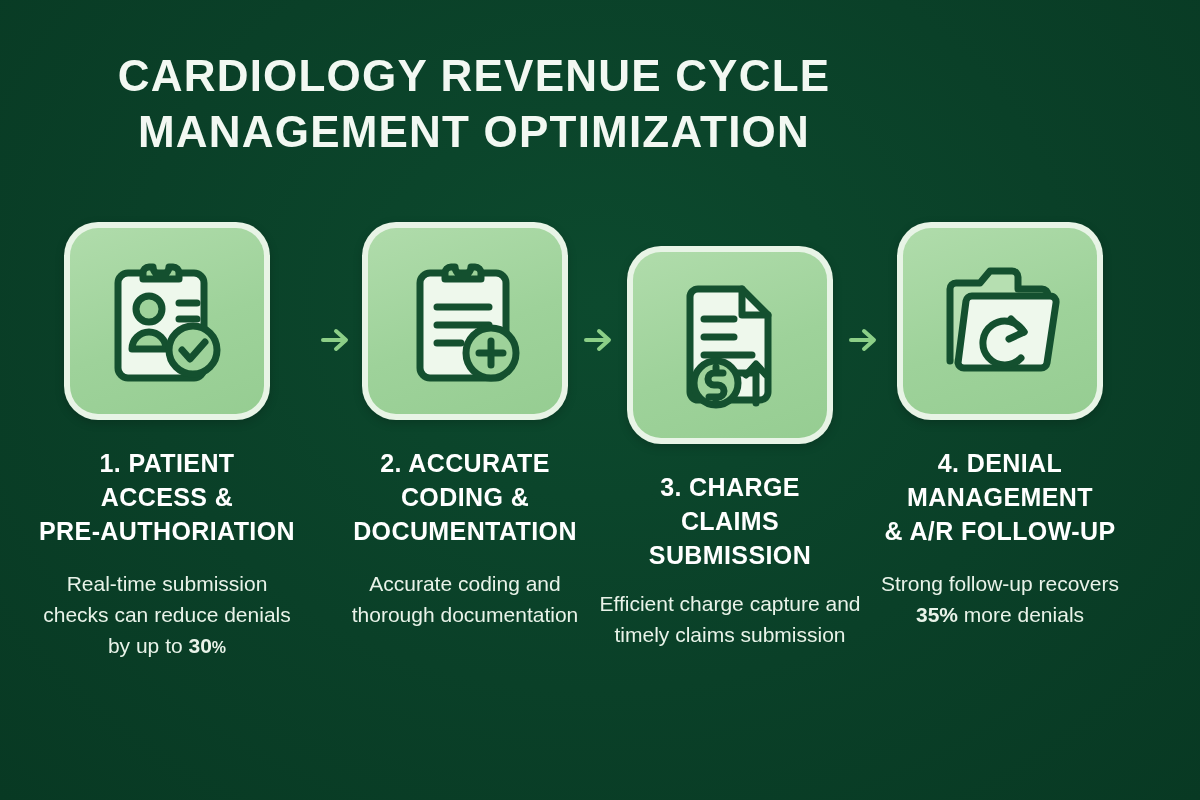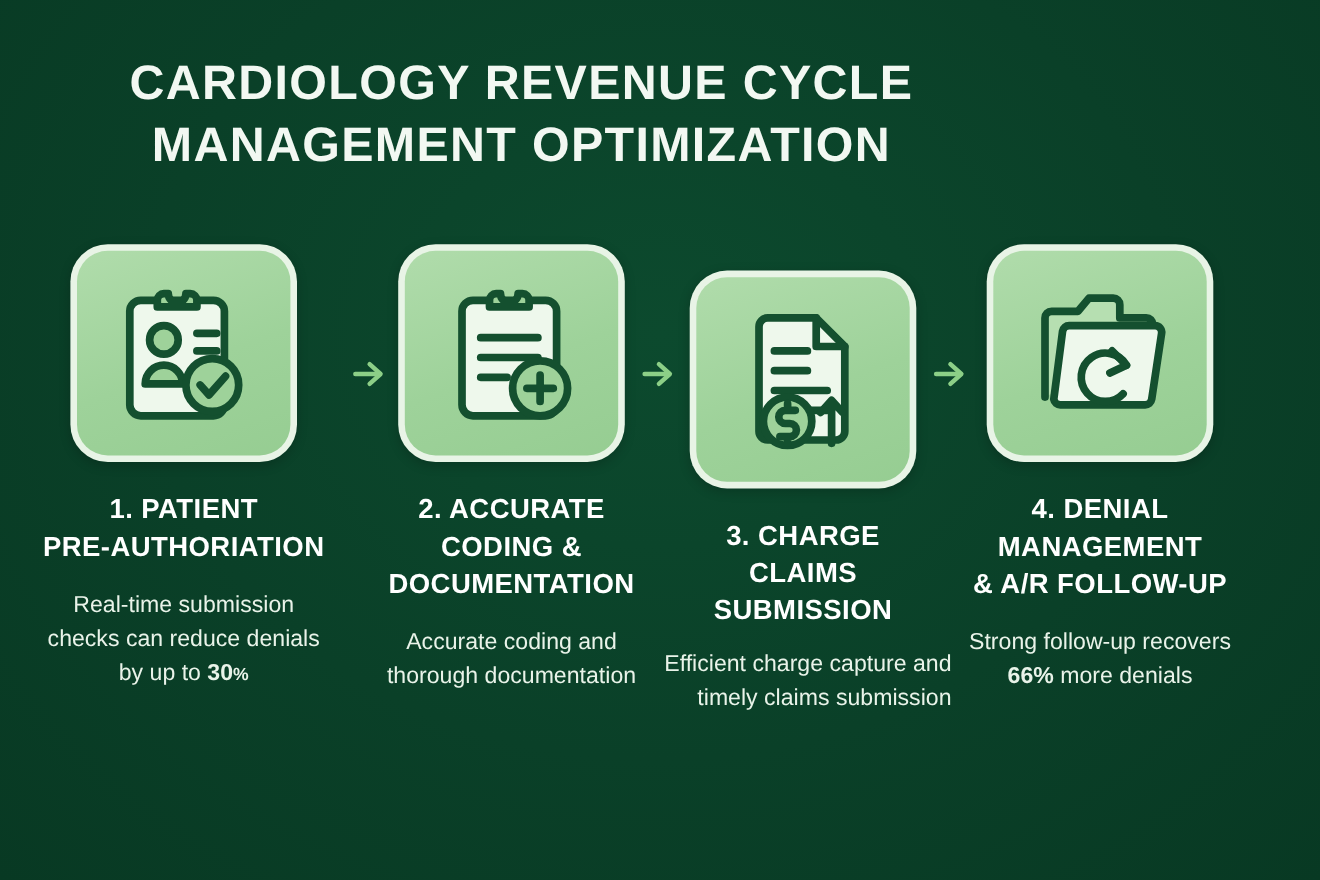--- a/index.html
+++ b/index.html
@@ -100,21 +100,21 @@
     line-height: 34px;
     letter-spacing: 0.4px;
     text-transform: uppercase;
   }
   .step-desc {
     margin-top: 20px;
     color: #e9f3e9;
     font-size: 21px;
     line-height: 31px;
   }
-  .step-3 .step-desc { margin-top: 16px; text-align: right; }
+  .step-3 .step-desc { margin-top: 16px; }
   .step-desc b { font-weight: bold; }
   .step-desc .pct-small { font-size: 16px; font-weight: bold; }
 </style>
 </head>
 <body>
 
 <div id="infographic">
 
   <div class="title-block">
     <div class="title-line">CARDIOLOGY REVENUE CYCLE</div>
@@ -136,20 +136,21 @@
                 <path d="M74 48 h18 M74 64 h18"></path>
                 <circle cx="88" cy="95" r="24" fill="#9ed29a"></circle>
                 <path d="M77 95 l8 9 l15 -17"></path>
               </g>
             </svg>
           </span>
         </div>
       </div>
       <div class="step-heading">
         <div>1. PATIENT</div>
+        <div>ACCESS &amp;</div>
         <div>PRE-AUTHORIATION</div>
       </div>
       <div class="step-desc">
         <span>Real-time submission checks can reduce denials by up to </span><b>30</b><span class="pct-small">%</span>
       </div>
     </div>
 
     <div class="arrow arrow-1">
       <svg width="40" height="40" viewBox="0 0 40 40">
         <g fill="none" stroke="#8ccf87" stroke-width="4" stroke-linecap="round" stroke-linejoin="round">
@@ -244,18 +245,18 @@
             </svg>
           </span>
         </div>
       </div>
       <div class="step-heading">
         <div>4. DENIAL</div>
         <div>MANAGEMENT</div>
         <div>&amp; A/R FOLLOW-UP</div>
       </div>
       <div class="step-desc">
-        <span>Strong follow-up recovers </span><b>66%</b><span> more denials</span>
+        <span>Strong follow-up recovers </span><b>35%</b><span> more denials</span>
       </div>
     </div>
 
   </div>
 </div>
 
 </body></html>

